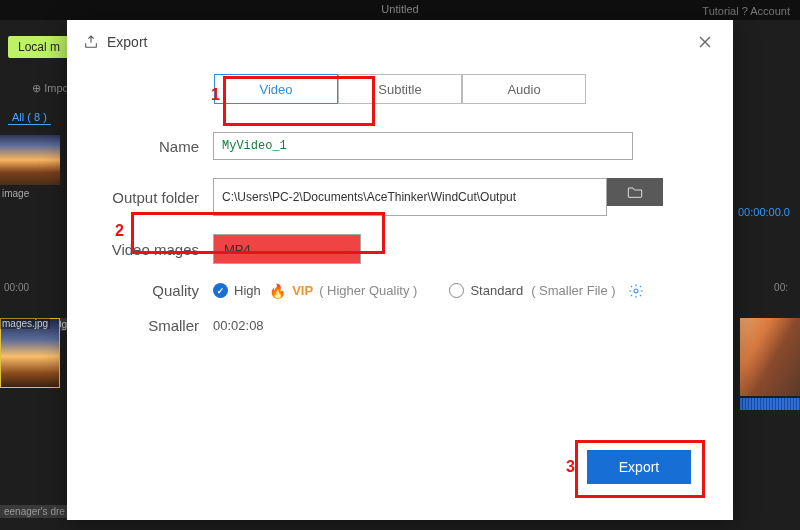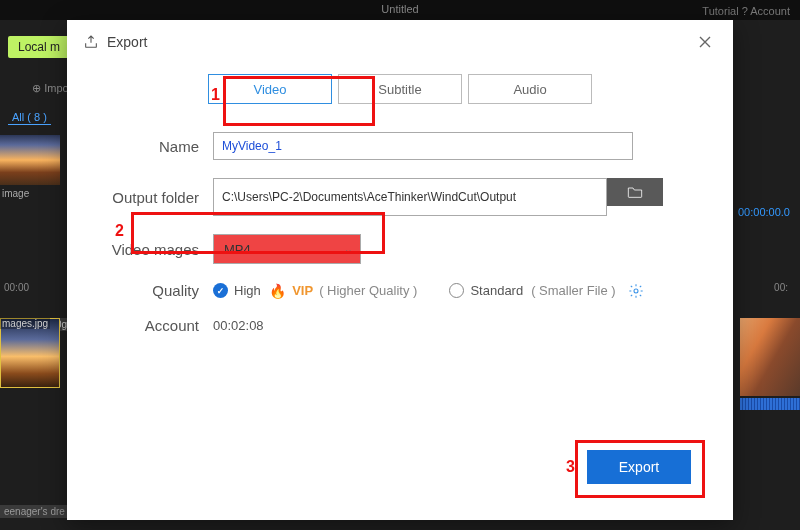--- a/index.html
+++ b/index.html
@@ -70,36 +70,36 @@
       display: flex; align-items: center;
       padding: 0 16px;
     }
     .export-icon { width: 16px; height: 16px; margin-right: 8px; color:#555; }
     .dlg-title { font-size: 14px; color: #444; }
     .close-btn { margin-left: auto; width: 24px; height: 24px; display:flex; align-items:center; justify-content:center; cursor:pointer; font-size: 16px; color:#666; }
 
     .dlg-body { padding: 10px 36px 0 36px; }
 
     
-    .tabs-row { display:flex; justify-content:center; gap: 6px; margin-bottom: 28px; }
+    .tabs-row { display:flex; justify-content:center; margin-bottom: 28px; }
     .tab {
       width: 124px; height: 30px;
       border: 1px solid #bbb;
       display:flex; align-items:center; justify-content:center;
       font-size: 13px; color: #666; cursor: pointer; background:#fff;
     }
     .tab.active { border-color: #2f8ee0; color: #2f8ee0; }
 
     
     .form { display:grid; grid-template-columns: 110px 1fr; row-gap: 18px; align-items:center; }
     .form-label { text-align:right; padding-right: 14px; color:#555; font-size: 15px; }
     .text-input {
       width: 420px; height: 28px;
-      border: 1px solid #aaa; padding: 0 8px; font-size: 12px; color:#1d4ed8;
-      font-family: Liberation Sans, sans-serif;
+      border: 1px solid #aaa; padding: 0 8px; font-size: 12px; color:#15803d;
+      font-family: Liberation Mono, monospace;
     }
     .folder-row { display:flex; width: 450px; }
     .folder-input { flex: 1; height: 38px; border: 1px solid #aaa; padding: 0 8px; font-size: 12px; color:#333; font-family:inherit; }
     .folder-btn { width: 56px; height: 28px; background:#595959; border:none; display:flex; align-items:center; justify-content:center; cursor:pointer; }
     .folder-btn svg { width:16px; height:14px; stroke:#fff; stroke-width:1.2; fill:none; }
 
     .select-wrap { position:relative; width: 148px; }
     .select {
       width: 100%; height: 30px; border:1px solid #aaa;
       padding: 0 26px 0 10px; font-size: 13px; color:#333; background:#ef4444;
@@ -218,21 +218,21 @@
         <span style="width:20px"></span>
         <span class="radio-dot unchecked"></span>
         <span class="quality-label">Standard</span>
         <span class="quality-note">( Smaller File )</span>
         <svg class="gear" viewBox="0 0 24 24" stroke-width="1.6">
             <circle cx="12" cy="12" r="3"></circle>
             <path d="M12 2v3m0 14v3M4.2 4.2l2.1 2.1m11.4 11.4l2.1 2.1M2 12h3m14 0h3M4.2 19.8l2.1-2.1m11.4-11.4l2.1-2.1"></path>
           </svg>
       </div>
 
-      <div class="form-label">Account</div>
+      <div class="form-label">Smaller</div>
       <div class="duration-val">00:02:08</div>
     </div>
   </div>
 
   <button class="export-btn">Export</button>
 
   <div class="callnum" style="left:144px; top:66px;">1</div>
   <div class="callout" style="left:156px; top:56px; width:152px; height:50px;"></div>
 
   <div class="callnum" style="left:48px; top:202px;">2</div>

